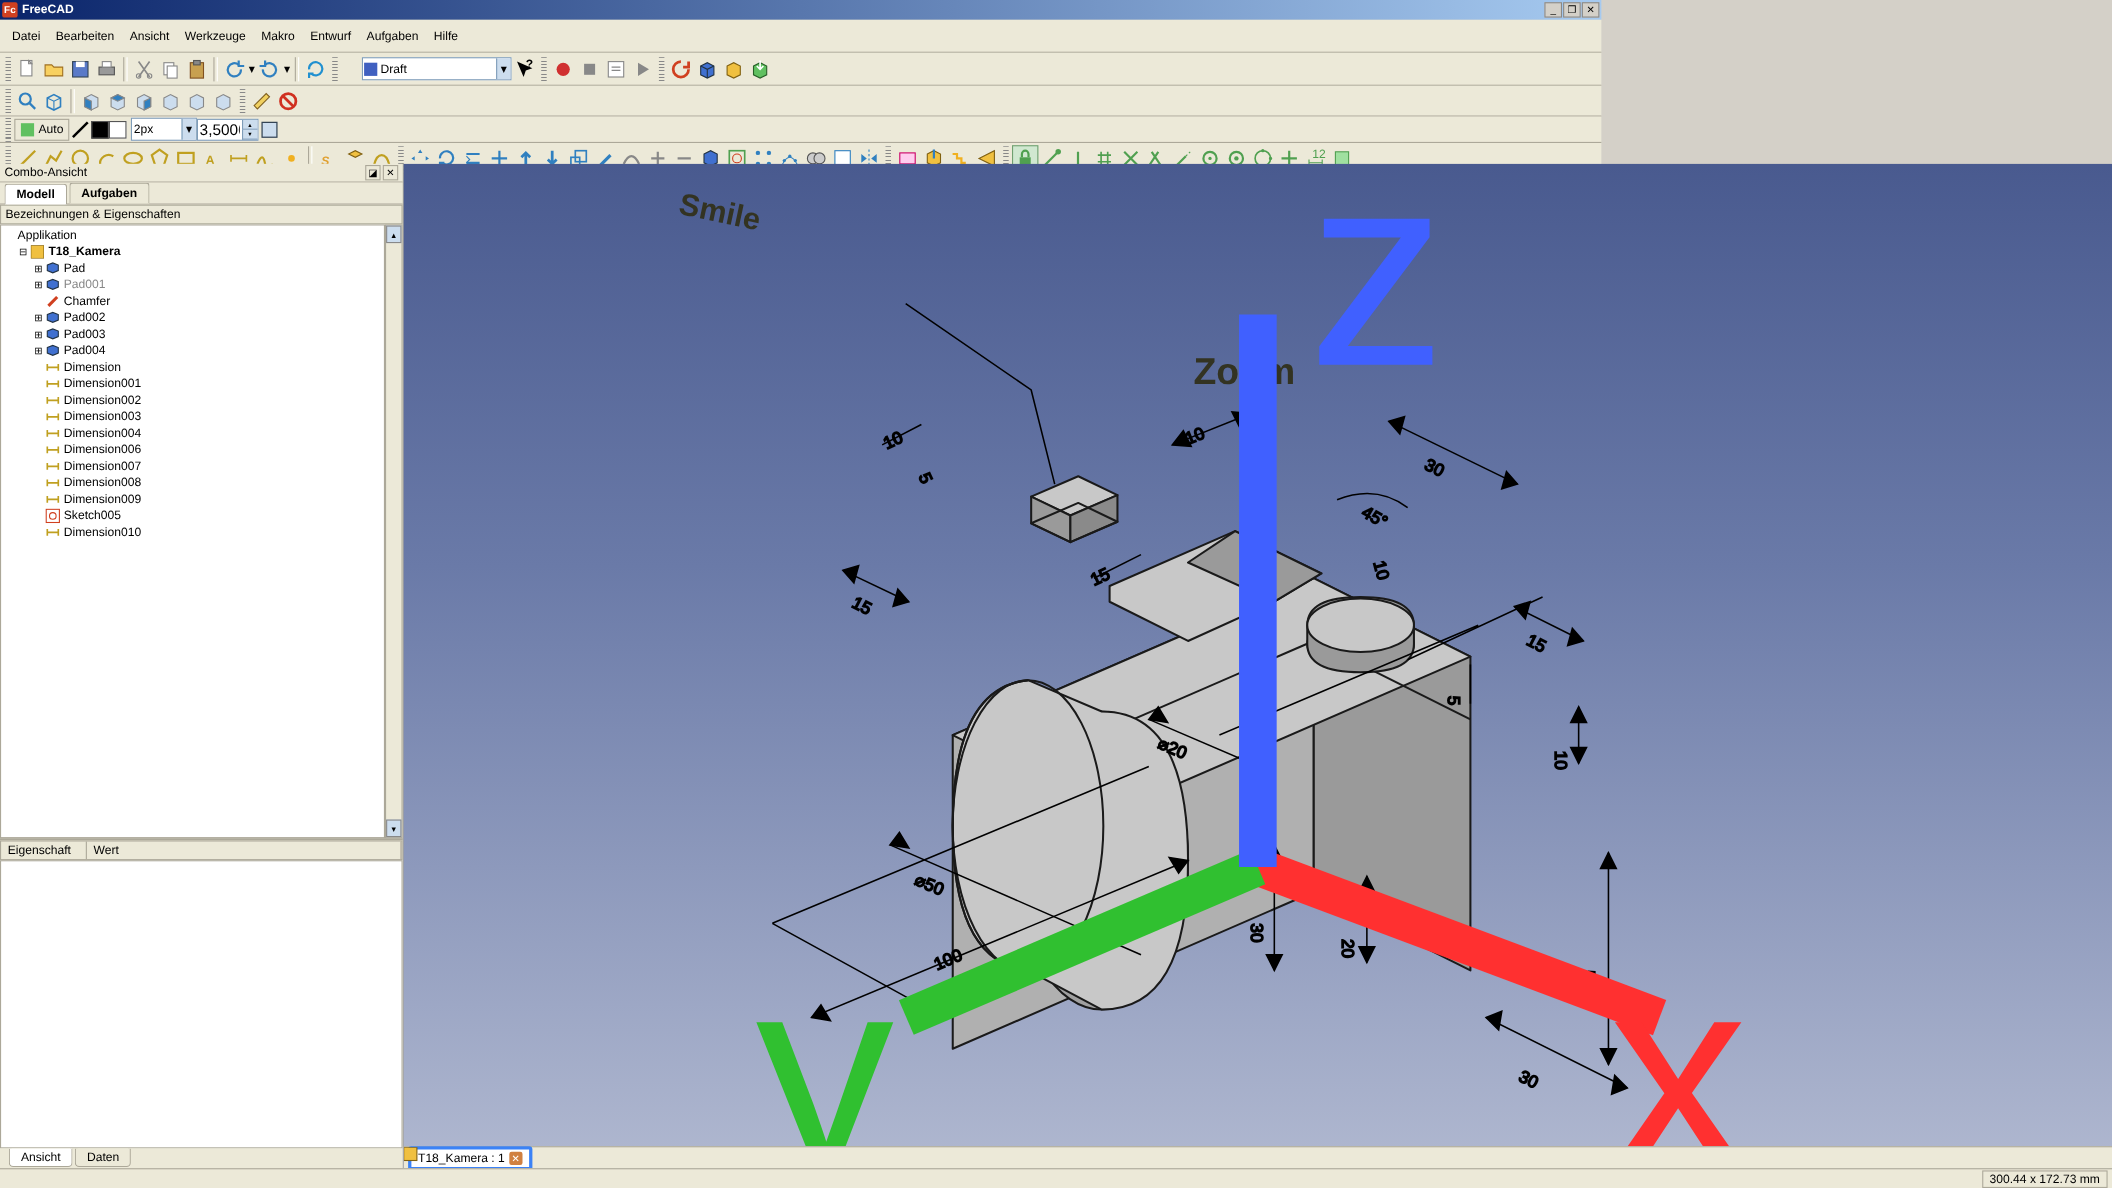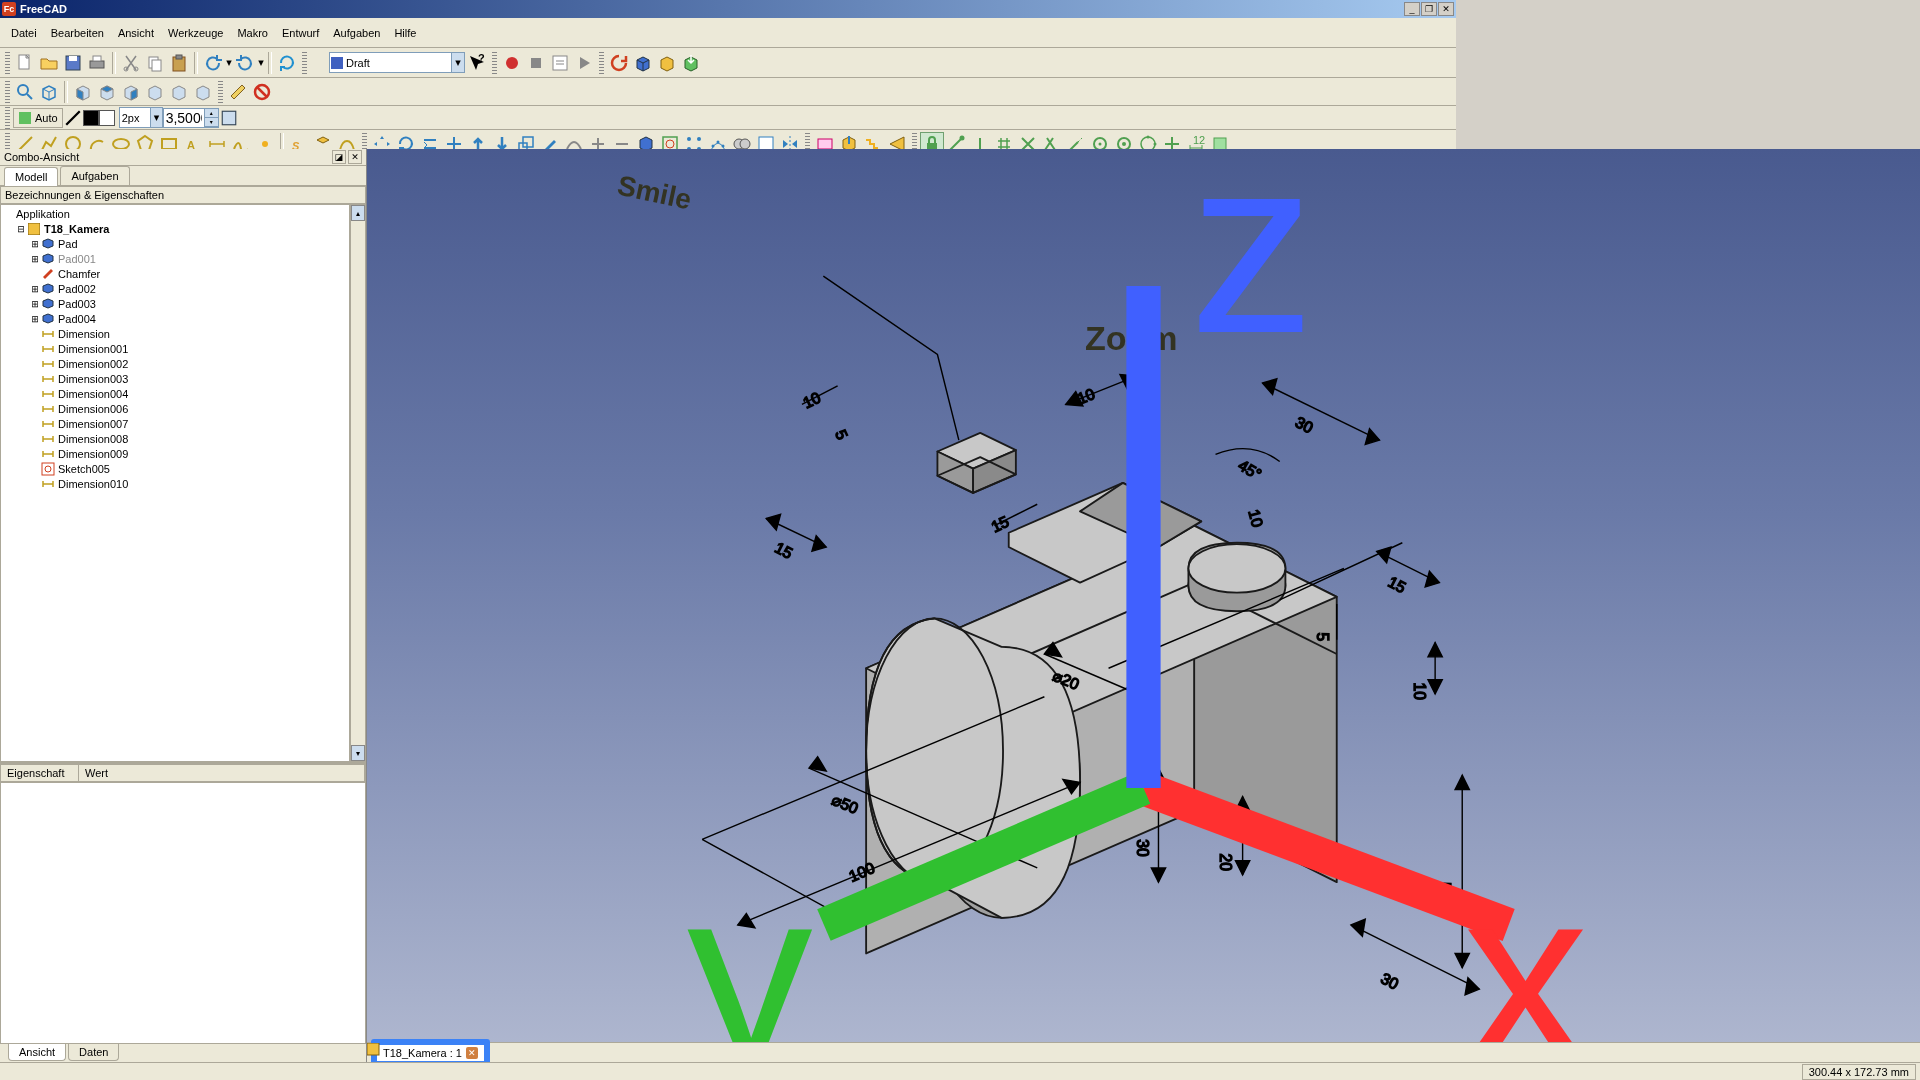--- a/index.html
+++ b/index.html
@@ -26,21 +26,21 @@
 .colorswatch{width:16px;height:16px;background:#000;border:1px solid #555;}
 .spinner{display:flex;align-items:center;height:20px;border:1px solid #7f9db9;background:#fff;}
 .spinner input{border:none;width:40px;text-align:right;padding:0 2px;font-size:14px;}
 .spinner .updn{width:14px;display:flex;flex-direction:column;}
 .spinner .updn div{height:9px;background:#cde;border-left:1px solid #7f9db9;border-bottom:1px solid #7f9db9;display:flex;align-items:center;justify-content:center;font-size:6px;}
 .main-area { position: absolute; top: 149px; bottom: 18px; left: 0; right: 0; display:flex; }
 .left-panel { width: 367px; background: #ece9d8; display:flex; flex-direction:column; border-right:1px solid #888;}
 .panel-title { height: 17px; background: #ece9d8; border-bottom:1px solid #aca899; display:flex; align-items:center; padding:0 4px; font-size:11px;}
 .panel-title .spacer{flex:1;}
 .panel-title .pbtn{width:14px;height:14px;display:flex;align-items:center;justify-content:center;border:1px solid #aca899;margin-left:2px;cursor:default;font-size:9px;}
-.tabs { height:20px; display:flex; align-items:flex-end; border-bottom:1px solid #aca899; padding-left:4px; background:#ece9d8;}
+.tabs { height:20px; display:flex; align-items:flex-end; border-bottom:1px solid #aca899; padding-left:4px; background:#ece9d8;font-weight:bold;}
 .tab { padding:3px 10px; border:1px solid #aca899; border-bottom:none; background:#ece9d8; margin-right:2px; border-radius:3px 3px 0 0; font-size:11px; cursor:default;}
 .tab.active { background:#fff; position:relative; top:1px;}
 .tree-header{height:18px;border:1px solid #aca899;background:#ece9d8;display:flex;align-items:center;padding:0 4px;font-size:11px;}
 .tree-area{ flex:1 1 0; min-height:0; display:flex; }
 .tree { flex:1; background:#fff; overflow:auto; border:1px solid #aca899; font-size:11px; padding:1px 0;}
 .tree .node{ display:flex; align-items:center; height:15px; padding-left:2px; white-space:nowrap;}
 .tree .node .twist{width:12px;text-align:center;font-size:9px;cursor:default;}
 .tree .node .twist.empty{visibility:hidden;}
 .tree .node .ico{width:14px;height:14px;margin-right:2px;display:flex;align-items:center;justify-content:center;}
 .tree .node .label{padding:0 1px;}
@@ -54,21 +54,21 @@
 .propgrid{height:300px;border-top:2px solid #aca899;display:flex;flex-direction:column;}
 .propgrid .hdr{display:flex;height:18px;border:1px solid #aca899;background:#ece9d8;}
 .propgrid .hdr div{padding:2px 6px;border-right:1px solid #aca899;font-size:11px;}
 .propgrid .body{flex:1;background:#fff;border:1px solid #aca899;}
 .bottom-tabs{height:18px;display:flex;align-items:flex-start;padding-left:8px;background:#ece9d8;}
 .bottom-tabs .btab{padding:2px 10px;border:1px solid #aca899;border-top:none;background:#ece9d8;border-radius:0 0 4px 4px;margin-right:2px;font-size:11px;cursor:default;}
 .bottom-tabs .btab.active{background:#fff;}
 .viewport{flex:1;position:relative;background:linear-gradient(to bottom,#495a8f 0%,#6a7aa8 40%,#b0b8d0 100%);overflow:hidden;}
 .viewport svg{position:absolute;inset:0;width:100%;height:100%;}
 .doc-tabs{position:absolute;left:0;right:0;bottom:0;height:20px;background:#ece9d8;border-top:1px solid #aca899;display:flex;align-items:center;padding-left:4px;}
-.doc-tabs .dtab{display:flex;align-items:center;gap:4px;padding:2px 6px;border:6px solid #3b82f6;background:#fff;border-radius:3px 3px 0 0;font-size:11px;}
+.doc-tabs .dtab{display:flex;align-items:center;gap:4px;padding:2px 6px;border:3px solid #3b82f6;background:#fff;border-radius:3px 3px 0 0;font-size:11px;}
 .doc-tabs .close{width:12px;height:12px;background:#d08040;border-radius:2px;display:flex;align-items:center;justify-content:center;color:#fff;font-size:9px;cursor:default;}
 .statusbar{position:absolute;bottom:0;left:0;right:0;height:18px;background:#ece9d8;border-top:1px solid #aca899;display:flex;align-items:center;justify-content:flex-end;padding:0 4px;font-size:11px;}
 .statusbar .cell{border:1px solid #aca899;padding:1px 6px;background:#ece9d8;}
 .axis-gizmo{position:absolute;right:10px;bottom:28px;width:40px;height:40px;}
 .annotation{position:absolute;font-family:"Verdana",sans-serif;font-weight:700;color:#332;pointer-events:none;}
 </style>
 </head>
 <body>
 
 <div class="titlebar">
@@ -293,21 +293,21 @@
       </svg>
     <span>Auto</span>
   </div>
   <div class="tb-btn small">
       <svg viewBox="0 0 16 16">
         <path d="M2 14L14 2" stroke="#000" stroke-width="2"></path>
       </svg>
     </div>
   <div class="colorswatch"></div>
   <div class="colorswatch" style="background:#fff;"></div>
-  <div class="combo" style="width:44px;margin-left:4px;">
+  <div class="combo" style="width:60px;margin-left:4px;">
     <input readonly="" value="2px" style="">
     <div class="combo-arrow">▾</div>
   </div>
   <div class="spinner">
     <input value="3,5000" style="">
     <div class="updn">
         <div>▴</div>
         <div>▾</div>
       </div>
   </div>

